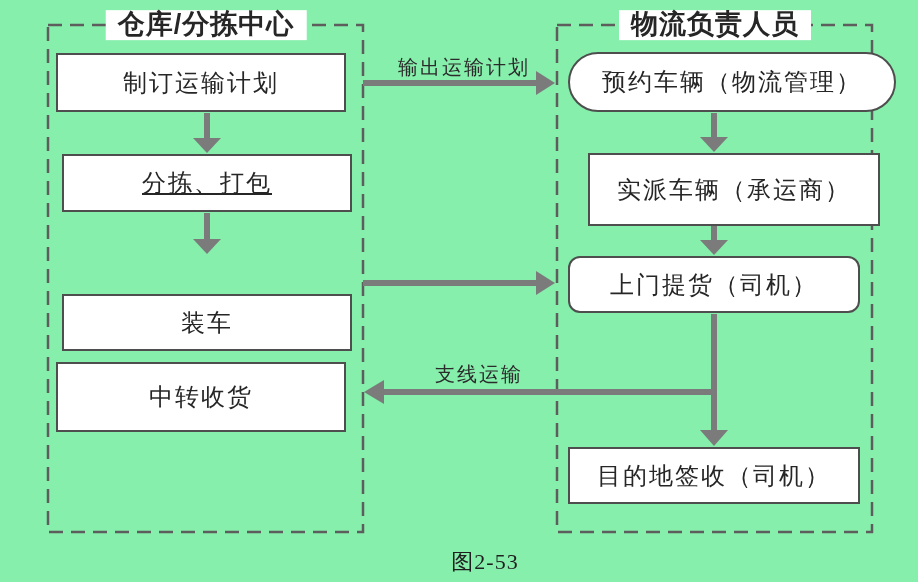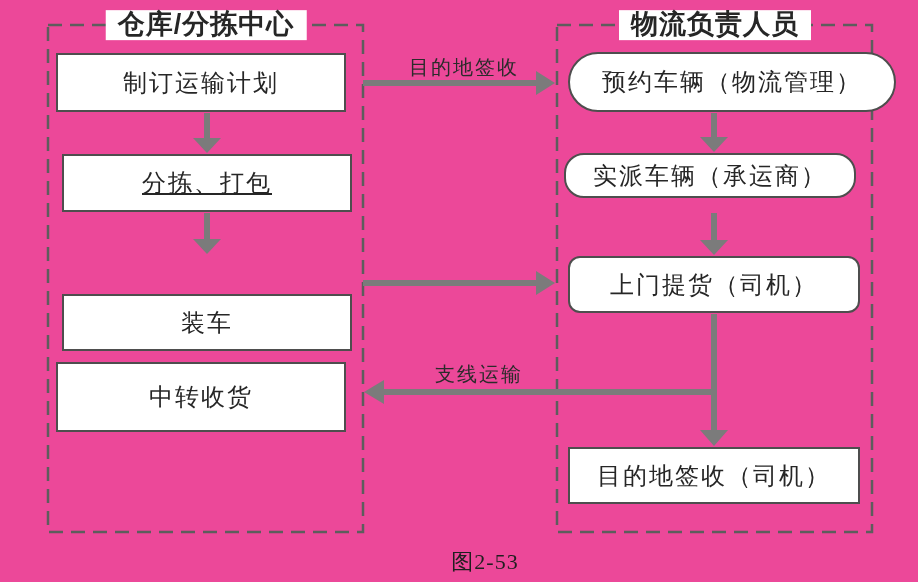--- a/index.html
+++ b/index.html
@@ -1,19 +1,19 @@
 <!DOCTYPE html>
 <html><head>
 <meta charset="utf-8">
 <style>
   html,body{margin:0;padding:0;background:#ffffff;}
   .canvas{
     position:relative;
     width:918px;height:582px;
-    background:#ec4899;
+    background:#86efac;
     font-family:"Liberation Sans","DejaVu Sans",sans-serif;
     overflow:hidden;
   }
   .svg-layer{
     position:absolute;left:0;top:0;width:918px;height:582px;
     pointer-events:none;
   }
   .group{
     position:absolute;
     
@@ -113,22 +113,22 @@
 
   <div class="group-title" style="left:206px;top:25px;">仓库/分拣中心</div>
   <div class="group-title" style="left:715px;top:25px;">物流负责人员</div>
 
   <div class="node" style="left:56px;top:53px;width:290px;height:59px;">制订运输计划</div>
   <div class="node" style="left:62px;top:154px;width:290px;height:58px;text-decoration:underline;">分拣、打包</div>
   <div class="node" style="left:62px;top:255px;width:290px;height:57px;margin-top:39px;">装车</div>
   <div class="node" style="left:56px;top:362px;width:290px;height:70px;">中转收货</div>
 
   <div class="node" style="left:568px;top:52px;width:328px;height:60px;border-radius:30px;">预约车辆（物流管理）</div>
-  <div class="node" style="left:564px;top:153px;width:292px;height:45px;border-radius:20px;">实派车辆（承运商）</div>
+  <div class="node" style="left:588px;top:153px;width:292px;height:73px;">实派车辆（承运商）</div>
   <div class="node" style="left:568px;top:256px;width:292px;height:57px;border-radius:12px;">上门提货（司机）</div>
   <div class="node" style="left:568px;top:447px;width:292px;height:57px;">目的地签收（司机）</div>
 
-  <div class="edge-label" style="left:464px;top:57px;">目的地签收</div>
+  <div class="edge-label" style="left:464px;top:57px;">输出运输计划</div>
   <div class="edge-label" style="left:479px;top:364px;">支线运输</div>
 
   <div class="caption" style="left:485px;top:547px;">图2-53</div>
 
 </div>
 
 </body></html>

